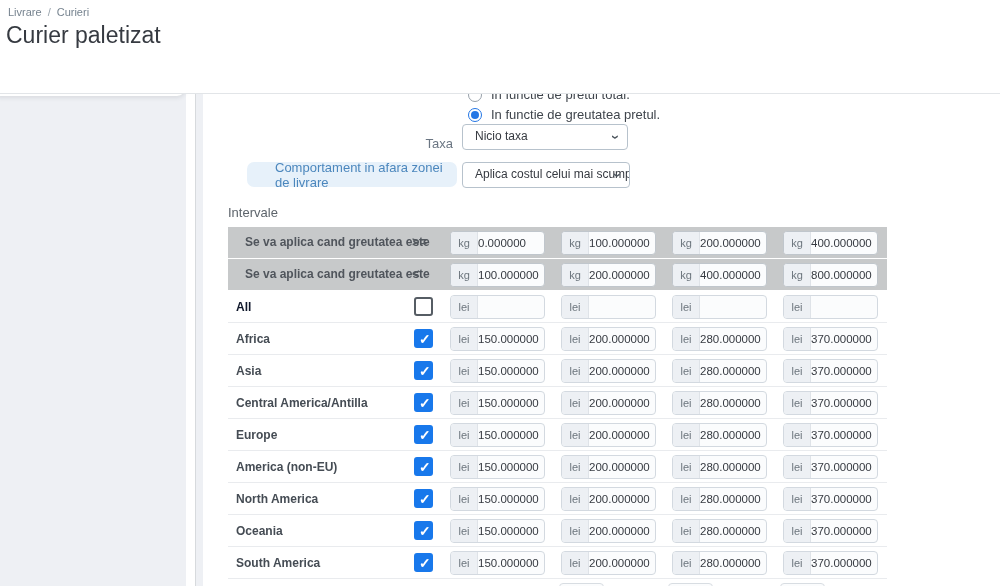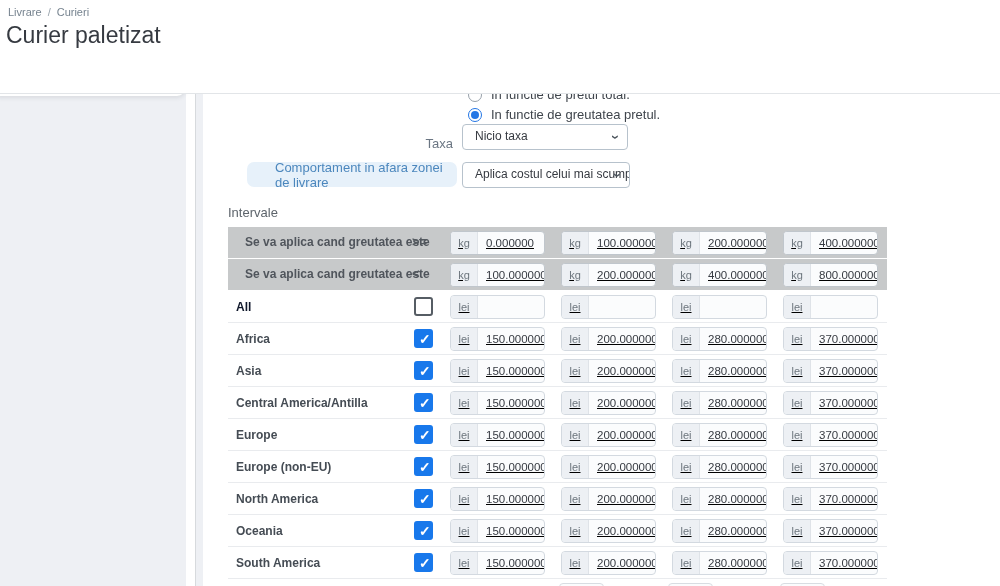--- a/index.html
+++ b/index.html
@@ -59,26 +59,26 @@
   .zrow { position:relative; height:32px; background:#fff; border-bottom:1px solid #e9ebee; }
   .zname { position:absolute; left:8px; top:9px; font-size:12px; font-weight:700; color:#454c54; }
   .zname.plain { font-weight:700; color:#0f172a; }
 
   .cb { position:absolute; left:186px; top:6px; width:19px; height:19px; border-radius:3px;
     background:#fff; border:2px solid #565d64; cursor:pointer; }
   .cb.checked { background:#1878eb; border-color:#1878eb; }
   .cb .tick { position:absolute; left:3px; top:0px; color:#fff; font-size:14px; font-weight:700; }
 
   .igroup { position:absolute; top:4px; width:95px; height:24px; display:flex;
-    border:1px solid #d3d9e0; border-radius:4px; background:#fbfcfd; overflow:hidden;text-decoration:underline; }
+    border:1px solid #d3d9e0; border-radius:4px; background:#fbfcfd; overflow:hidden; }
   .hrow .igroup { border-color:#c0c6cc; }
   .igroup .prefix { flex:0 0 27px; background:#edf0f4; border-right:1px solid #dfe3e8;
     font-size:11px; color:#6c757d; display:flex; align-items:center; justify-content:center; }
   .igroup .val { flex:1; font-size:11.5px; color:#363a41; display:flex; align-items:center;
-    padding-left:8px; cursor:text; }
+    cursor:text; }
 
   .partial-row { position:relative; height:11px; }
   .stub { position:absolute; top:4px; width:45px; height:12px; background:#fbfcfd;
     border:1px solid #d8dde2; border-radius:4px 4px 0 0; }
 </style>
 </head>
 <body>
 
 <div class="page">
 
@@ -267,21 +267,21 @@
             <div class="igroup" style="left: 444px;">
               <span class="prefix">lei</span>
               <span class="val">280.000000</span>
             </div>
             <div class="igroup" style="left: 555px;">
               <span class="prefix">lei</span>
               <span class="val">370.000000</span>
             </div>
           </div>
           <div class="zrow">
-            <span class="zname">Europe (non-EU)</span>
+            <span class="zname">America (non-EU)</span>
             <span class="cb checked">
               <span class="tick">✓</span>
             </span>
             <div class="igroup" style="left: 222px;">
               <span class="prefix">lei</span>
               <span class="val">150.000000</span>
             </div>
             <div class="igroup" style="left: 333px;">
               <span class="prefix">lei</span>
               <span class="val">200.000000</span>

